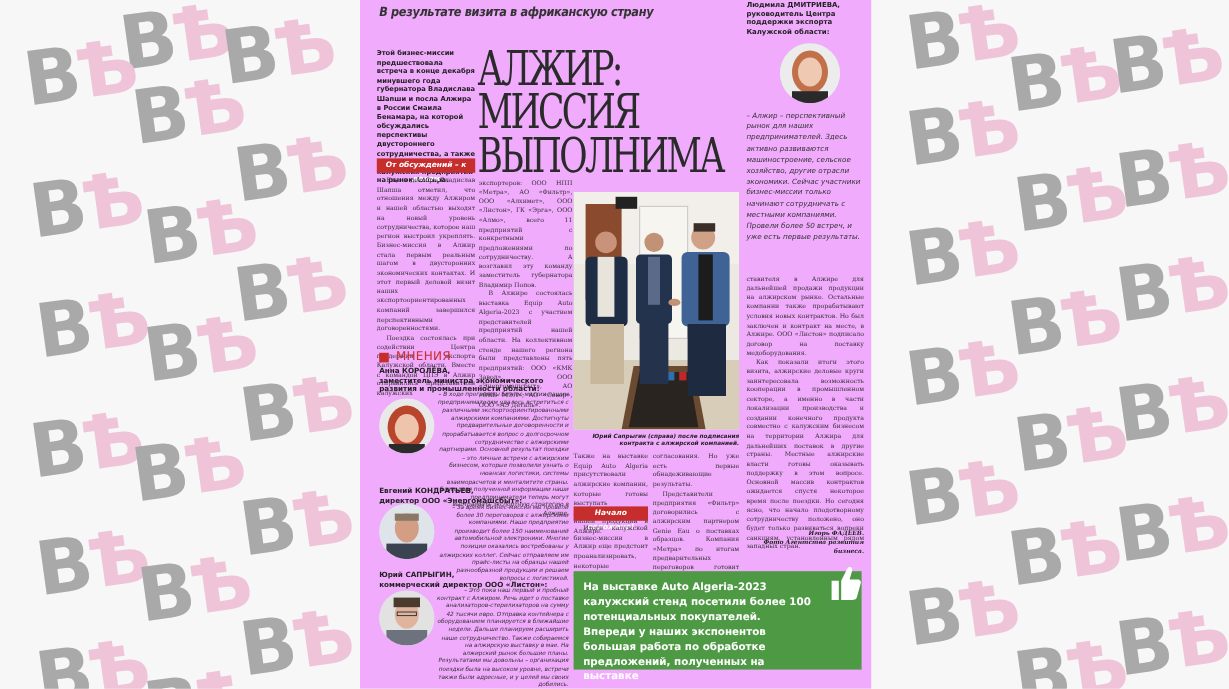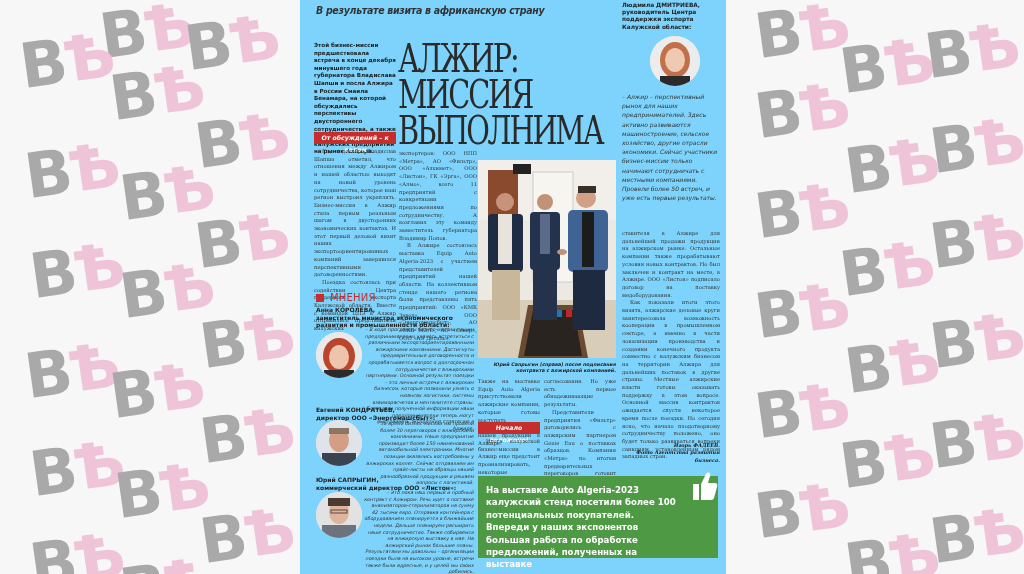--- a/index.html
+++ b/index.html
@@ -20,21 +20,21 @@
     letter-spacing: -4px;
     user-select: none;
   }
   .wm .b { color: #a9a9a9; }
   .wm .yat { color: #efc4d8; }
 
   .page {
     position: absolute;
     left: 300px; top: 0;
     width: 426px; height: 574px;
-    background: #7dd3fc;
+    background: #f0abfc;
     overflow: hidden;
     color: #222;
   }
   .abs { position: absolute; }
 
   .kicker {
     font-family: "DejaVu Sans Condensed", "DejaVu Sans", sans-serif;
     font-style: italic;
     font-weight: bold;
     color: #333;

